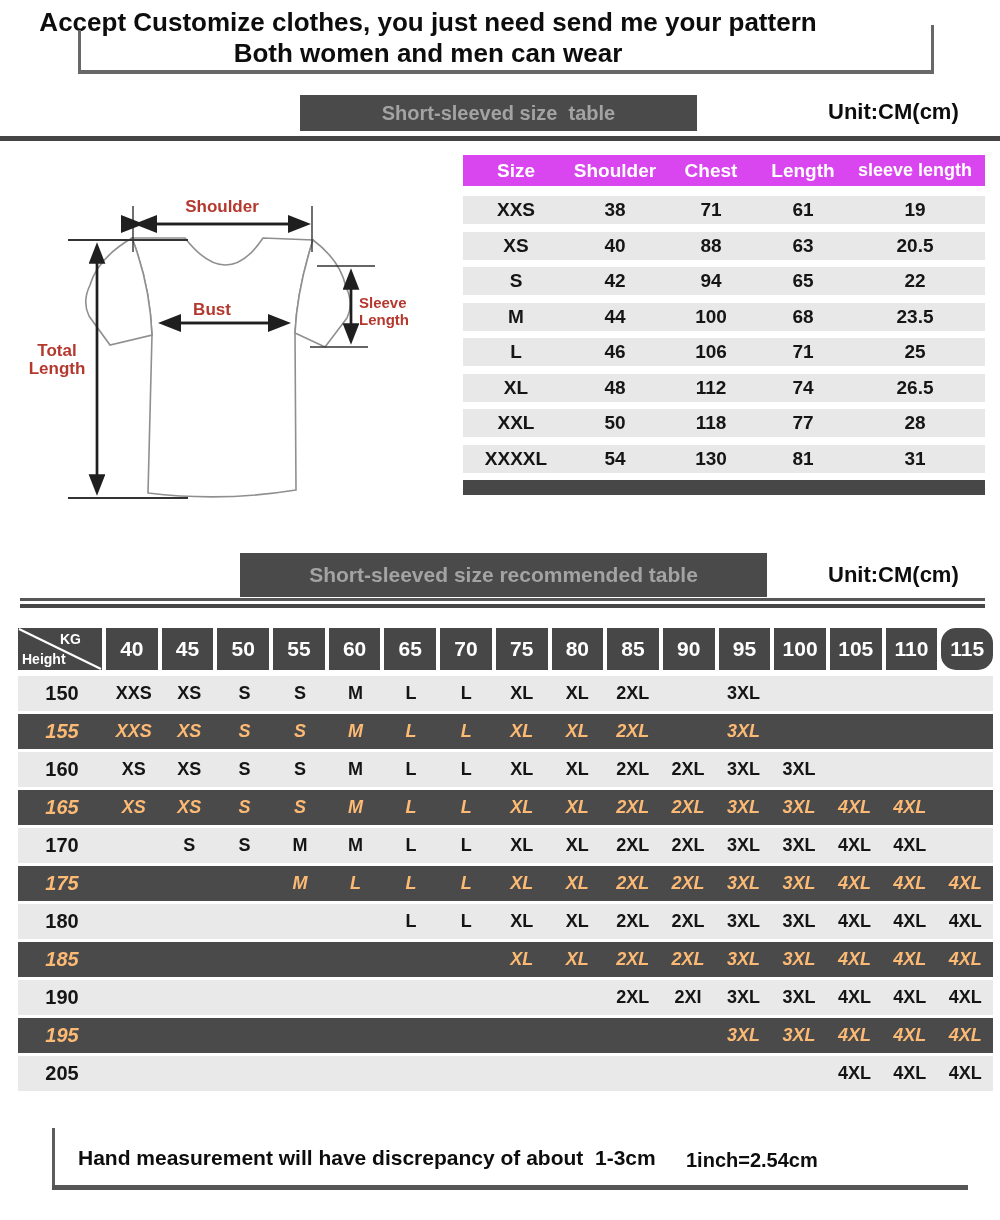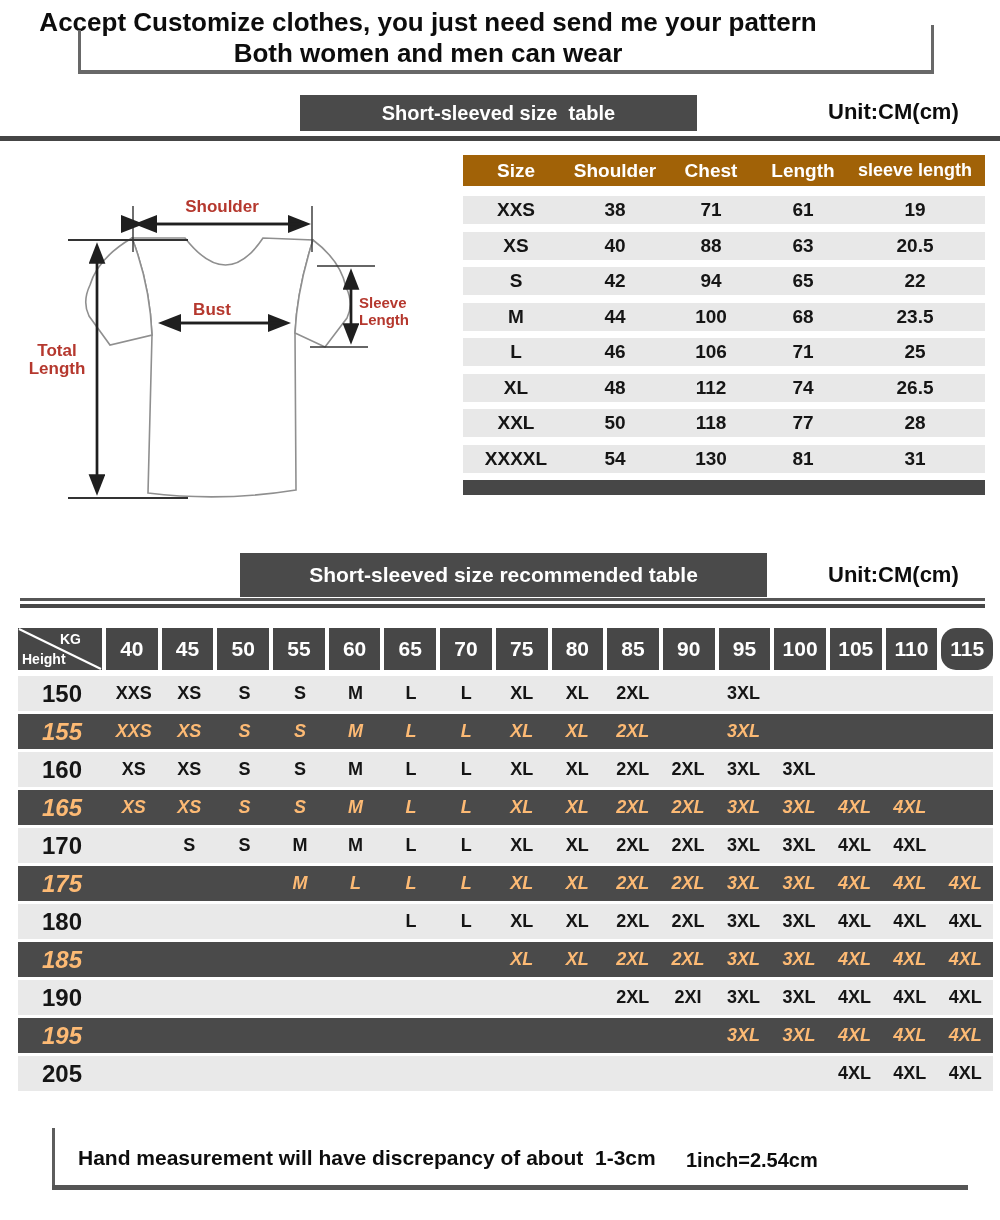--- a/index.html
+++ b/index.html
@@ -8,32 +8,32 @@
   .abs{position:absolute;}
 
   
   .hdr{top:7px;left:0;width:856px;text-align:center;font-weight:bold;font-size:26px;line-height:31px;color:#0d0d0d;}
   .br{background:#686868;}
 
   
   .divider1{top:136px;left:0;width:1000px;height:5px;background:#454545;}
 
   
-  .banner{background:#4a4a4a;color:#ffffff;font-weight:bold;text-align:center;white-space:pre;}
+  .banner{background:#4a4a4a;color:#a3a3a3;font-weight:bold;text-align:center;white-space:pre;}
   .banner1{left:300px;top:95px;width:397px;height:36px;font-size:20px;line-height:36px;}
   .banner2{left:240px;top:553px;width:527px;height:44px;font-size:21px;line-height:44px;}
   .unit{font-weight:bold;font-size:22px;color:#0d0d0d;}
   .unit1{left:828px;top:99px;}
   .unit2{left:828px;top:562px;}
   .rule2{left:20px;top:598px;width:965px;height:10px;box-sizing:border-box;
          border-top:3px solid #565656;border-bottom:4px solid #474747;}
 
   
   .stable{left:463px;top:155px;width:522px;}
-  .st-head{display:flex;height:31px;background:#a16207;color:#fff;align-items:center;font-weight:bold;font-size:19px;}
+  .st-head{display:flex;height:31px;background:#d946ef;color:#fff;align-items:center;font-weight:bold;font-size:19px;}
   .st-head .c4{font-size:18px;}
   .st-rows{margin-top:10px;}
   .st-row{display:flex;height:28px;margin-bottom:7.5px;background:#e8e8e8;align-items:center;
           font-weight:bold;font-size:19px;color:#151515;}
   .c0{width:106px;text-align:center;}
   .c1{width:92px;text-align:center;}
   .c2{width:100px;text-align:center;}
   .c3{width:84px;text-align:center;}
   .c4{width:140px;text-align:center;}
   .st-bottom{height:15px;background:#474747;}
@@ -45,21 +45,21 @@
   .m-corner svg{position:absolute;left:0;top:0;}
   .m-corner .kg{position:absolute;top:3px;right:21px;color:#fff;font-weight:bold;font-size:14px;}
   .m-corner .ht{position:absolute;bottom:3px;left:4px;color:#fff;font-weight:bold;font-size:14px;}
   .m-hcell{flex:1;box-sizing:border-box;border-right:4px solid #fff;background:#474747;color:#fff;
            font-weight:bold;font-size:21px;text-align:center;line-height:42px;}
   .m-hcell:last-child{border-right:0;border-radius:15px;}
   .m-rows{margin-top:6px;}
   .m-row{display:flex;height:35px;margin-bottom:3px;align-items:center;font-weight:bold;}
   .m-row.light{background:#e9e9e9;color:#151515;}
   .m-row.dark{background:#4a4a4a;color:#fdba74;font-style:italic;}
-  .m-label{width:88px;text-align:center;font-size:24px;}
+  .m-label{width:88px;text-align:center;font-size:20px;}
   .m-cell{flex:1;text-align:center;font-size:18px;}
 
   
   .fn-v{left:52px;top:1128px;width:3px;height:58px;background:#5d5d5d;}
   .fn-h{left:52px;top:1185px;width:916px;height:5px;background:#555;}
   .fn-note{left:78px;top:1146px;font-weight:bold;font-size:21px;white-space:pre;color:#0d0d0d;}
   .fn-conv{left:686px;top:1149px;font-weight:bold;font-size:20px;color:#0d0d0d;}
 
   .diagram{left:15px;top:150px;}
   .dg-label{fill:#b5382e;font-weight:bold;font-family:"Liberation Sans",sans-serif;}

